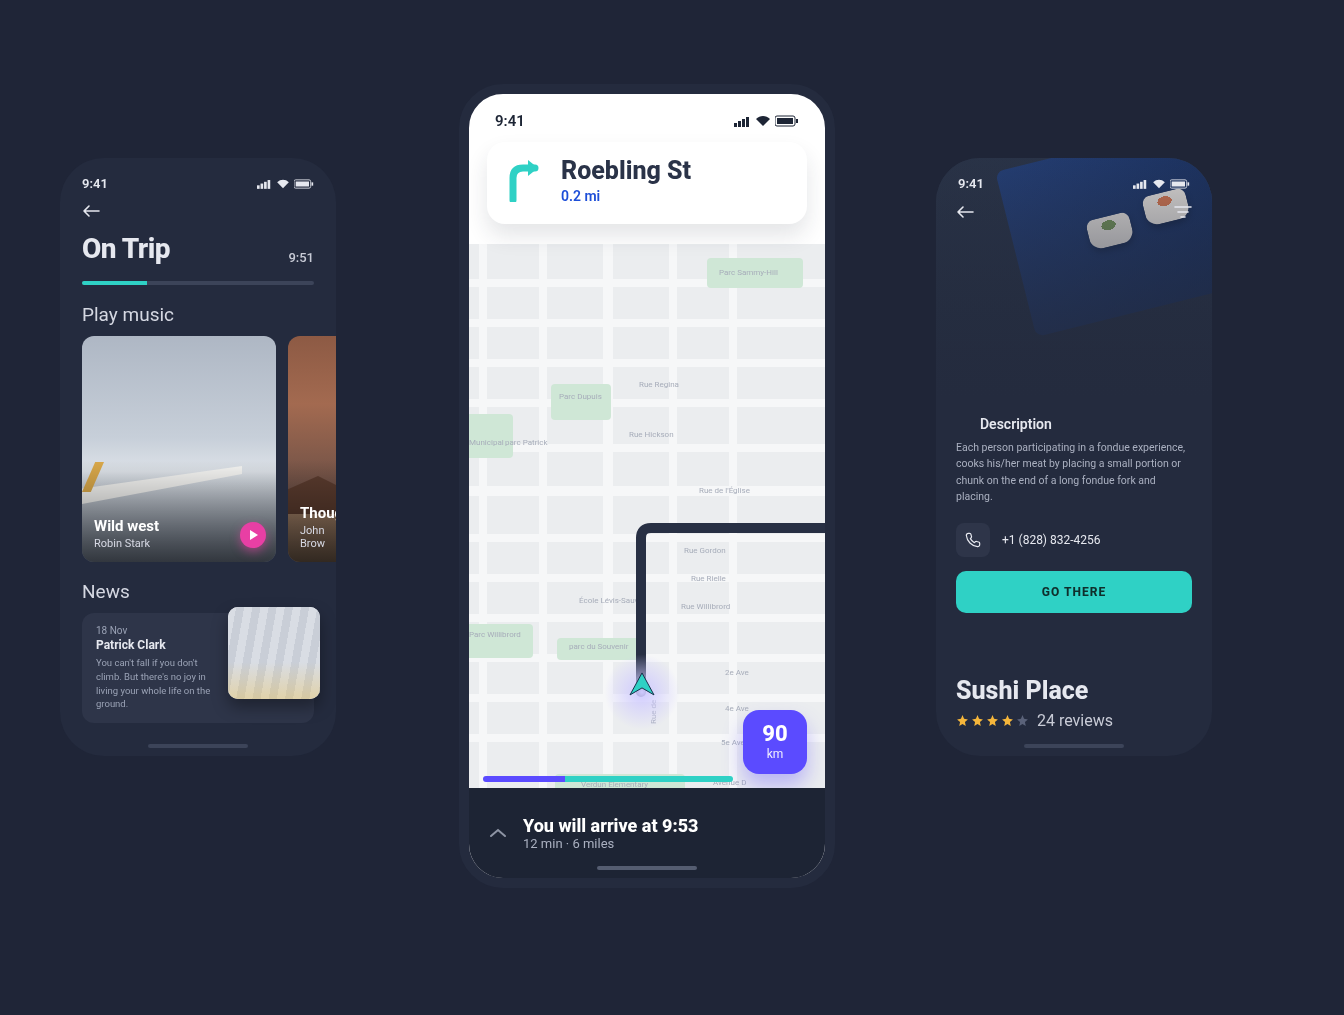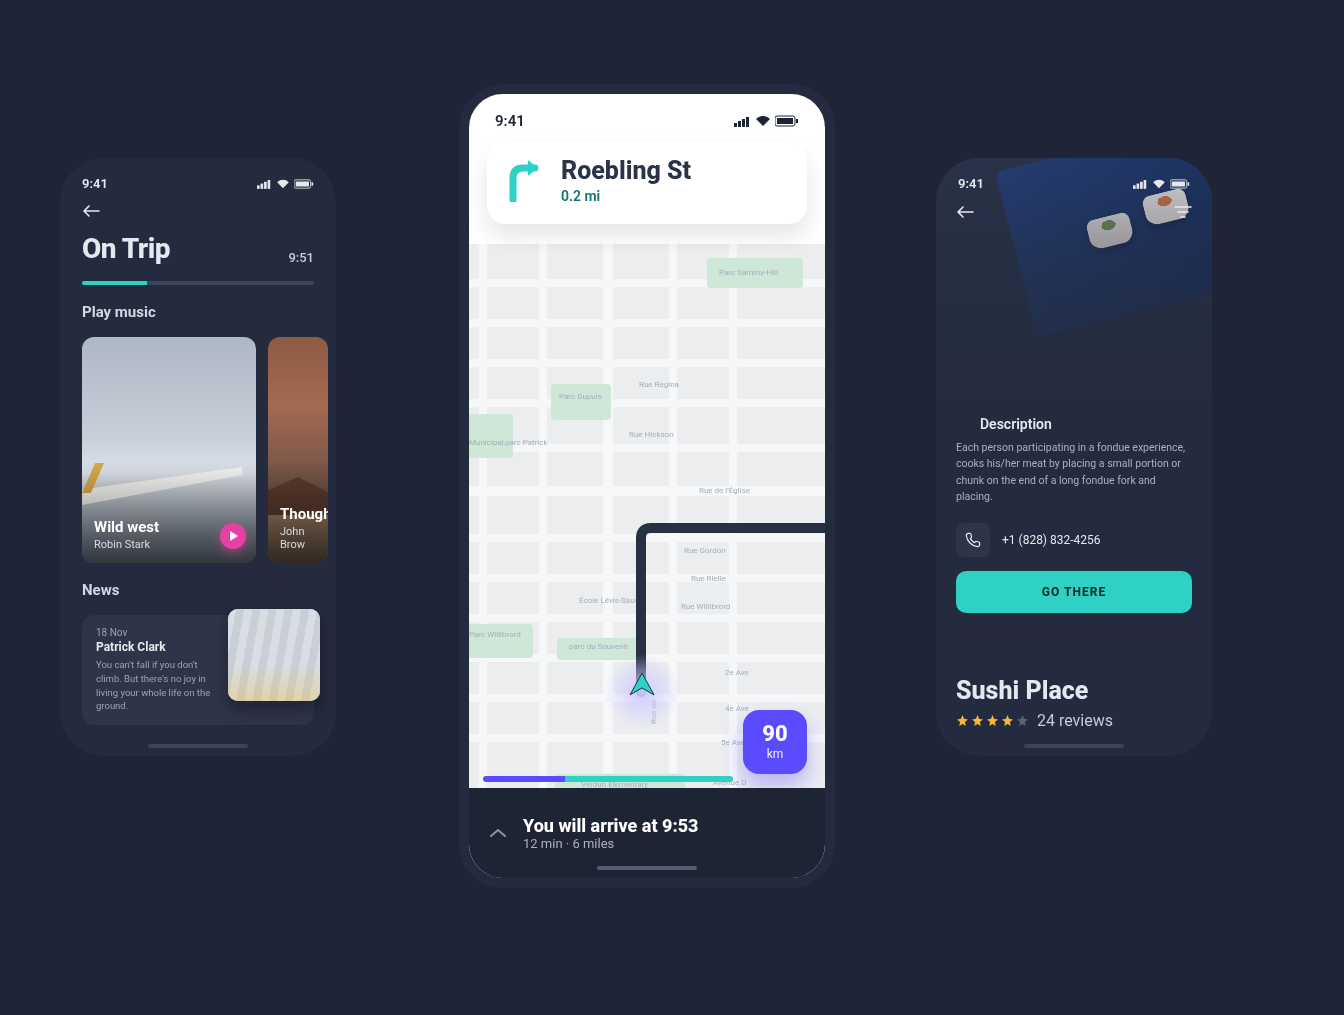--- a/index.html
+++ b/index.html
@@ -19,24 +19,24 @@
 
   
   #phone-left { left:60px; top:158px; width:276px; height:598px; background:#242b3e; color:#e6e8ef; }
   #phone-left .statusbar { color:#e6e8ef; padding-top:18px; }
   .back-arrow { padding: 6px 22px 0; cursor:pointer; }
   .trip-header { display:flex; justify-content:space-between; align-items:flex-end; padding: 10px 22px 8px; }
   .trip-title { font-size:28px; font-weight:800; letter-spacing:-0.5px; }
   .trip-time  { font-size:13px; color:#c8cbd6; font-weight:500;text-align:right; }
   .progressbar { margin: 8px 22px 0; height:4px; background:#3c4459; border-radius:4px; overflow:hidden; }
   .progressbar > div { height:100%; width:28%; background:#2fd1c5; }
-  .section-label { padding: 18px 22px 16px; font-size:15px; color:#d5d8e2; font-weight:700; }
+  .section-label { padding: 18px 22px 10px; font-size:19px; color:#d5d8e2; font-weight:400; }
 
   .music-row { display:flex; gap:12px; padding:0 0 0 22px; }
-  .music-card { position:relative; width:174px; height:226px; border-radius:12px; overflow:hidden; flex-shrink:0; }
+  .music-card { position:relative; width:194px; height:226px; border-radius:12px; overflow:hidden; flex-shrink:0; }
   .music-card.secondary { width:60px; }
   .music-card .art { position:absolute; inset:0; }
   .music-card .shade { position:absolute; inset:0; background:linear-gradient(180deg, rgba(0,0,0,0) 55%, rgba(0,0,0,0.55) 100%); }
   .music-card .caption { position:absolute; left:12px; bottom:12px; right:44px; }
   .music-card .caption .t1 { font-size:15px; font-weight:700; color:#fff; }
   .music-card .caption .t2 { font-size:11px; color:#d7d9e4; margin-top:2px; }
   .play-btn { position:absolute; right:10px; bottom:14px; width:26px; height:26px; border-radius:50%;
               background:#e83fa4; display:flex; align-items:center; justify-content:center; cursor:pointer;
               box-shadow:0 4px 10px rgba(232,63,164,.5); }
   .play-btn svg { margin-left:2px; }
@@ -96,21 +96,21 @@
   #phone-mid { left:459px; top:84px; width:376px; height:804px; background:#fff; border:10px solid #242b3e; }
   #phone-mid .statusbar { color:#1d2535; padding:18px 26px 6px; font-size:15px; }
   .direction-card {
     margin: 6px 18px 0; background:#fff; border-radius:18px; padding:16px 18px 18px;
     display:flex; gap:16px; align-items:flex-start;
     box-shadow:0 12px 22px rgba(30,40,60,.12);
     position:relative; z-index:5;
   }
   .direction-card .turn { width:40px; color:#2fd1c5; }
   .direction-card .street { font-size:25px; font-weight:800; color:#2a3348; line-height:1.05; }
-  .direction-card .dist   { font-size:14px; font-weight:600; color:#0f766e; margin-top:4px; }
+  .direction-card .dist   { font-size:14px; font-weight:600; color:#1d4ed8; margin-top:4px; }
 
   .mapview {
     position:absolute; left:0; right:0; top:150px; bottom:90px;
     background:#701a75;
     overflow:hidden;
   }
   
   .park { position:absolute; background:#cfe7d6; border-radius:4px; }
   
   .roads {

